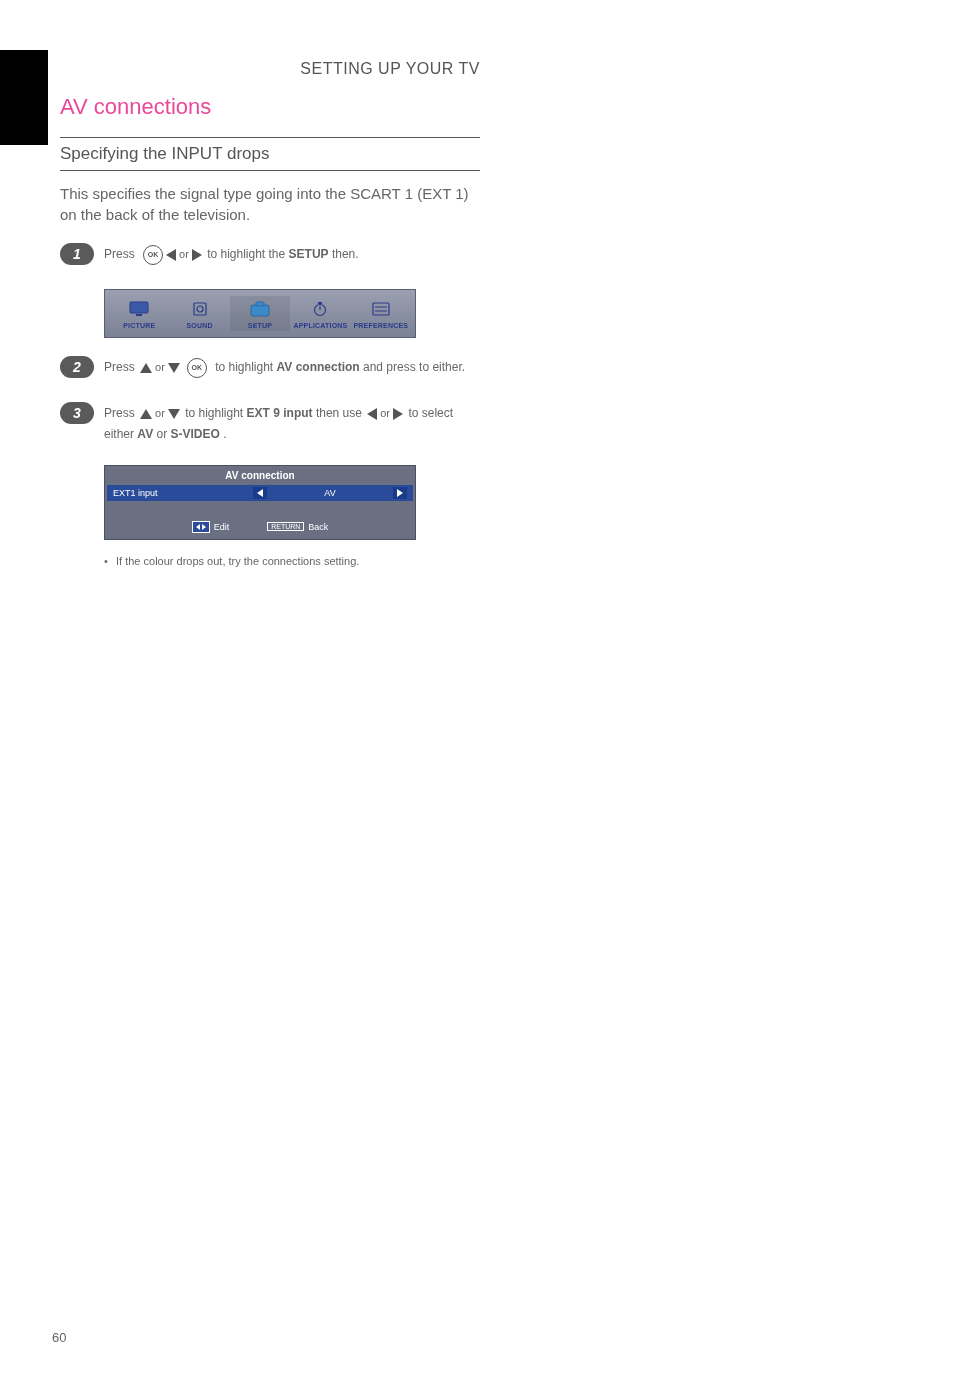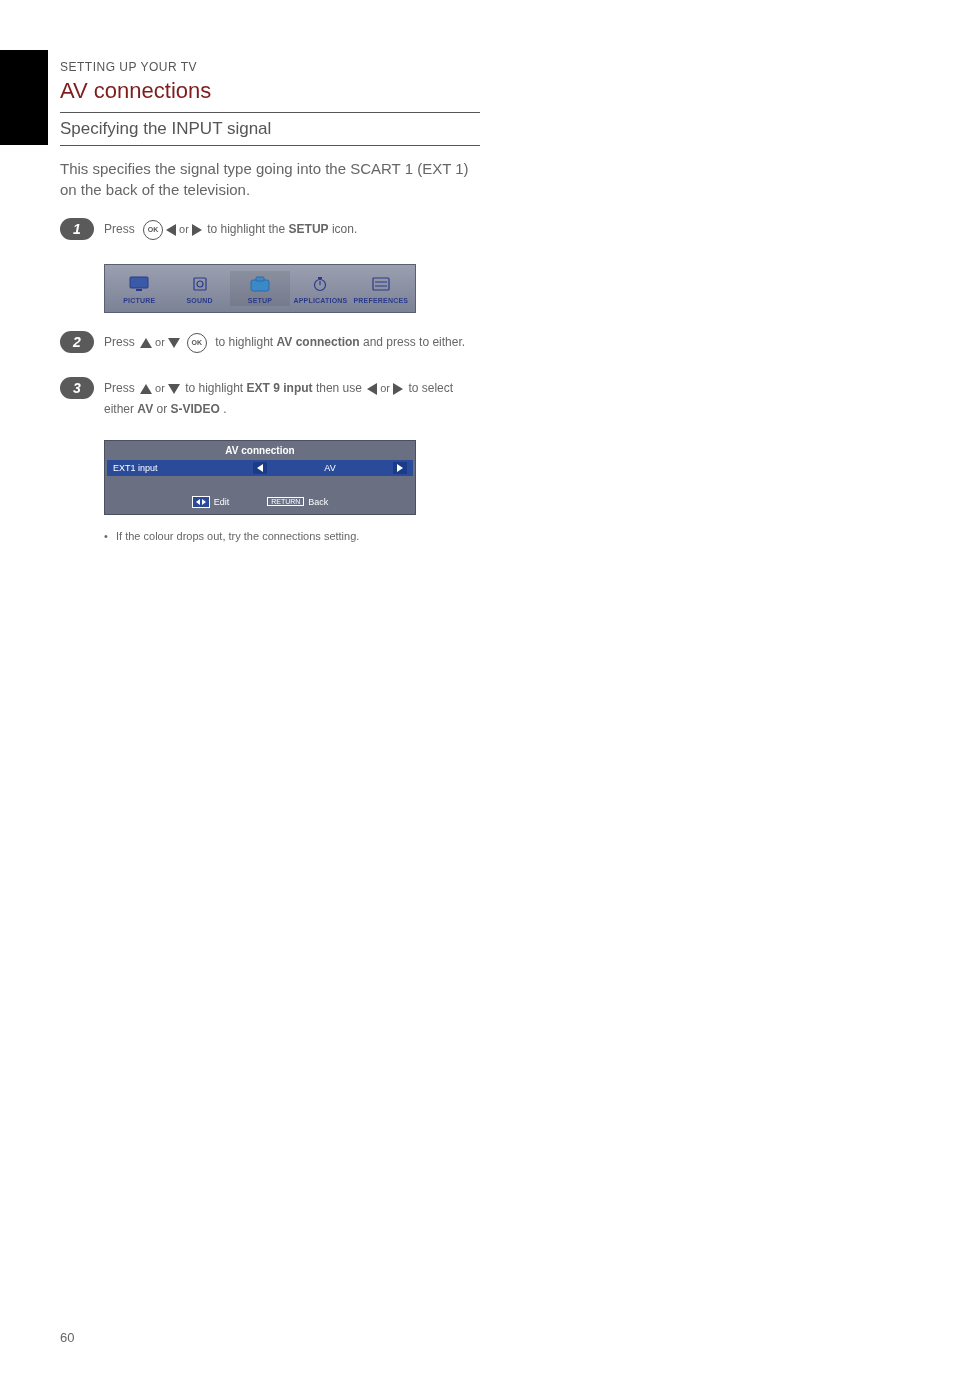--- a/index.html
+++ b/index.html
@@ -14,41 +14,42 @@
   .black-tab {
     position: absolute;
     left: 0;
     top: 50px;
     width: 48px;
     height: 95px;
     background: #000;
   }
   .page-number {
     position: absolute;
-    left: 60px;
+    left: 52px;
     top: 1330px;
     font-size: 13px;
     color: #666;
   }
   .content {
     position: absolute;
     left: 60px;
     top: 60px;
     width: 420px;
   }
   .chapter {
-    font-size: 12px;
+    font-size: 16px;
     color: #555;
     letter-spacing: 0.5px;
-    margin-bottom: 4px;
+    margin-bottom: 16px;
+    text-align: right;
   }
   .title {
     font-size: 22px;
-    color: #7f1d1d;
-    margin-bottom: 8px;
+    color: #ec4899;
+    margin-bottom: 17px;
   }
   .subtitle {
     font-size: 17px;
     color: #555;
     border-top: 1px solid #555;
     border-bottom: 1px solid #555;
     padding: 6px 0;
     margin-bottom: 12px;
   }
   .intro {
@@ -225,36 +226,36 @@
 </head>
 <body>
 
 <div class="black-tab"></div>
 <div class="page-number">60</div>
 
 <div class="content">
 
   <div class="chapter">SETTING UP YOUR TV</div>
   <div class="title">AV connections</div>
-  <div class="subtitle">Specifying the INPUT signal</div>
+  <div class="subtitle">Specifying the INPUT drops</div>
   <div class="intro">This specifies the signal type going into the SCART 1 (EXT 1) on the back of the television.</div>
 
   <div class="step">
     <div class="step-num">1</div>
     <div class="step-text">
       <span> Press </span>
       <span class="inline-icon-group">
         <span class="ok-btn">OK</span>
         <span class="arrow arrow-left"></span>
         <span class="arrow-sep"> or </span>
         <span class="arrow arrow-right"></span>
       </span>
       <span> to highlight the </span>
       <span class="tinybold">SETUP</span>
-      <span> icon.</span>
+      <span> then.</span>
     </div>
   </div>
 
   <div class="menu-bar">
     <div class="menu-item">
       <div class="menu-item-icon">
         <svg width="20" height="16" viewBox="0 0 20 16">
             <rect x="1" y="1" width="18" height="11" rx="1" fill="#3a5aa8" stroke="#2a3a8a"></rect>
             <rect x="7" y="13" width="6" height="2" fill="#2a3a8a"></rect>
           </svg>

